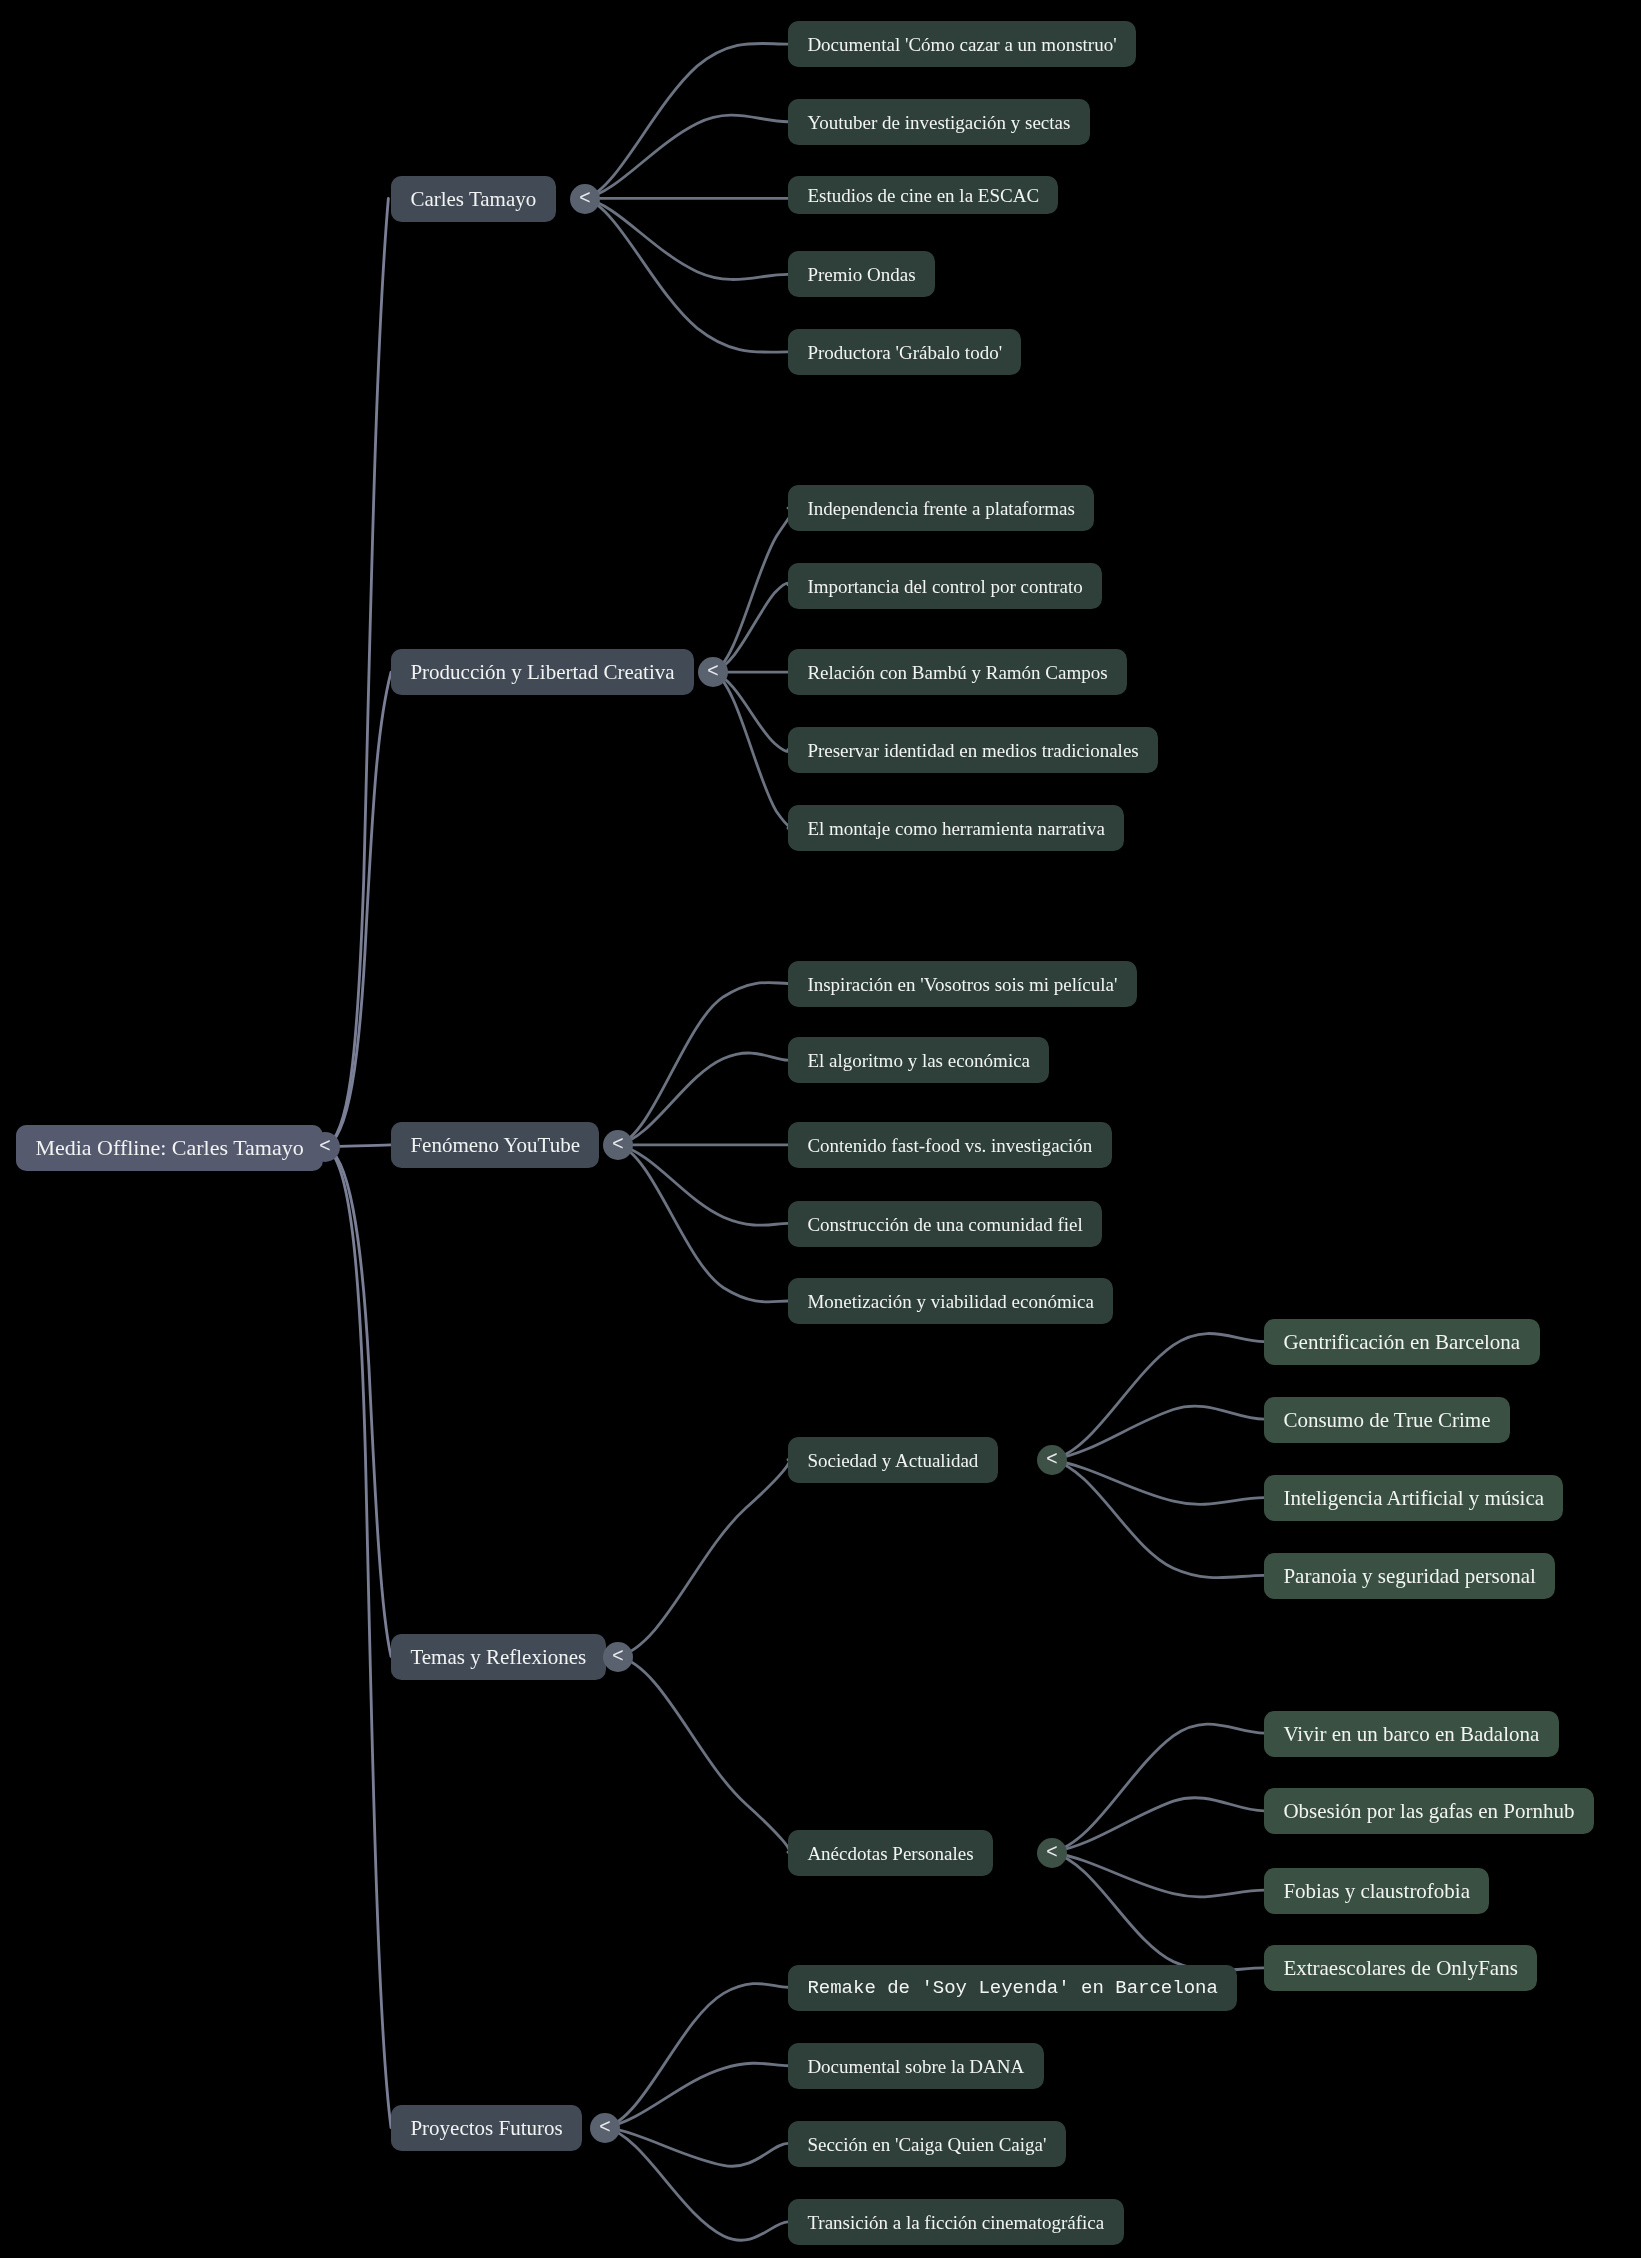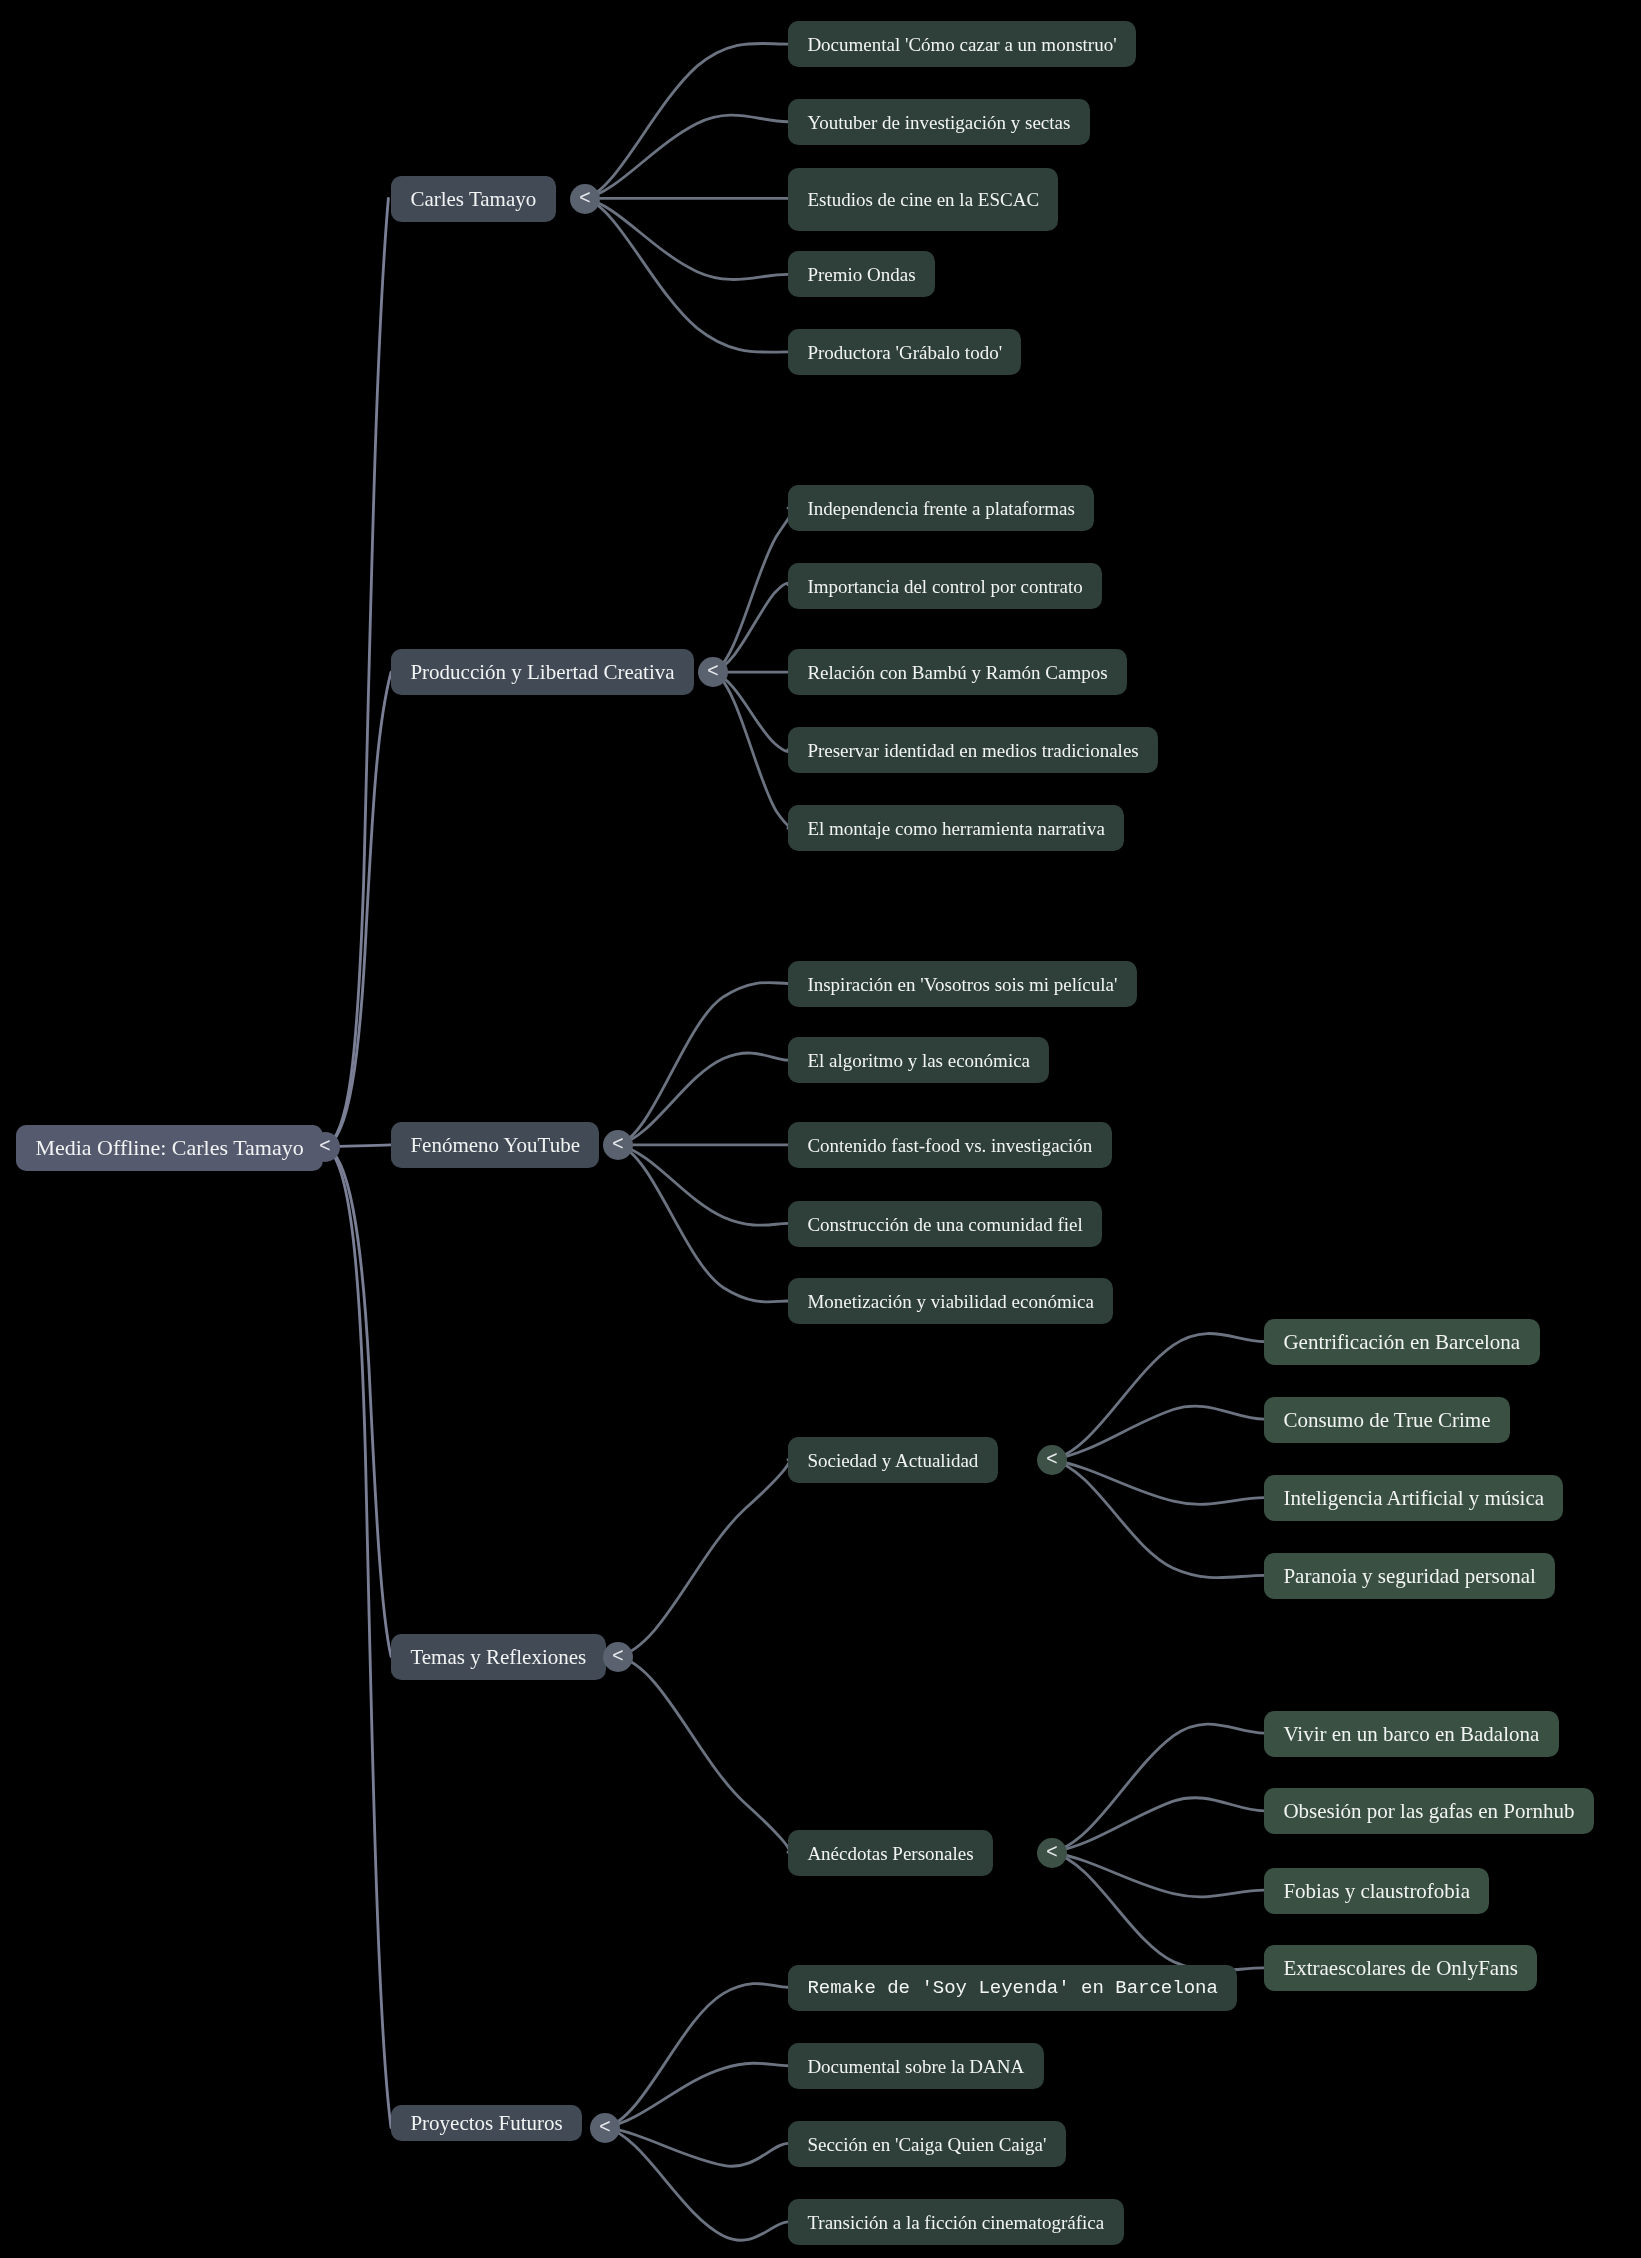--- a/index.html
+++ b/index.html
@@ -149,21 +149,21 @@
   <div class="collapse-marker cm-l1" style="left:570px; top:184px;">
     <span class="cm-chev">&lt;</span>
   </div>
 
   <div class="node node-l2" style="left:788px; top:21px; height:46px;">
     <span class="label">Documental 'Cómo cazar a un monstruo'</span>
   </div>
   <div class="node node-l2" style="left:788px; top:99px; height:46px;">
     <span class="label">Youtuber de investigación y sectas</span>
   </div>
-  <div class="node node-l2" style="left:788px; top:168px; height:63px;">
+  <div class="node node-l2" style="left:788px; top:176px; height:38px;">
     <span class="label">Estudios de cine en la ESCAC</span>
   </div>
   <div class="node node-l2" style="left:788px; top:251px; height:46px;">
     <span class="label">Premio Ondas</span>
   </div>
   <div class="node node-l2" style="left:788px; top:329px; height:46px;">
     <span class="label">Productora 'Grábalo todo'</span>
   </div>
 
   <div class="node node-l1" style="left:391px; top:649px; height:46px;">
@@ -252,21 +252,21 @@
   <div class="node node-l3" style="left:1264px; top:1788px; height:46px;">
     <span class="label">Obsesión por las gafas en Pornhub</span>
   </div>
   <div class="node node-l3" style="left:1264px; top:1868px; height:46px;">
     <span class="label">Fobias y claustrofobia</span>
   </div>
   <div class="node node-l3" style="left:1264px; top:1945px; height:46px;">
     <span class="label">Extraescolares de OnlyFans</span>
   </div>
 
-  <div class="node node-l1" style="left:391px; top:2105px; height:36px;">
+  <div class="node node-l1" style="left:391px; top:2105px; height:46px;">
     <span class="label">Proyectos Futuros</span>
   </div>
   <div class="collapse-marker cm-l1" style="left:590px; top:2113px;">
     <span class="cm-chev">&lt;</span>
   </div>
 
   <div class="node node-l2" style="left:788px; top:1965px; height:46px;font-family:Liberation Mono, monospace;">
     <span class="label">Remake de 'Soy Leyenda' en Barcelona</span>
   </div>
   <div class="node node-l2" style="left:788px; top:2043px; height:46px;">

